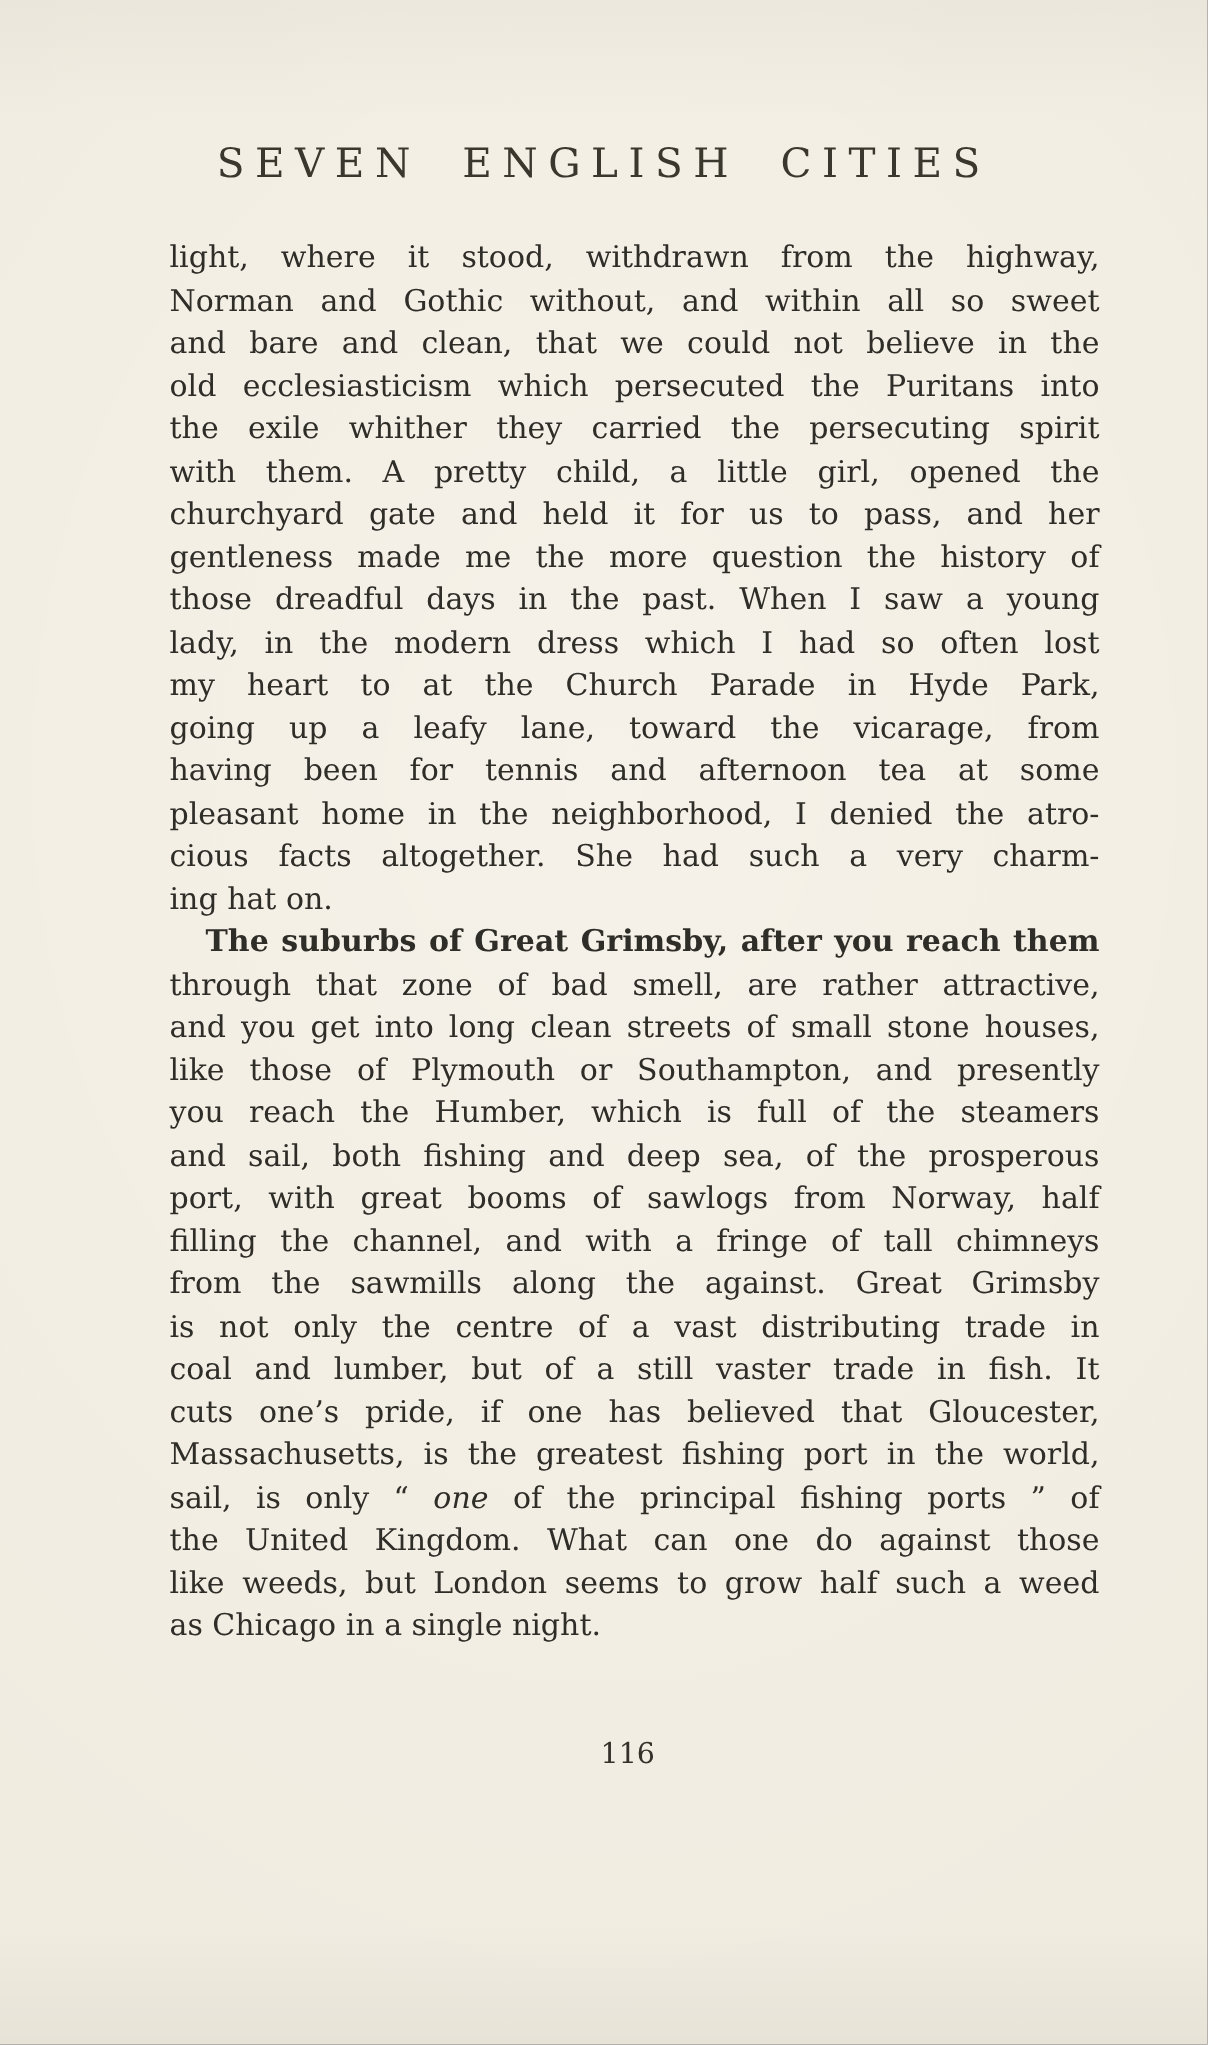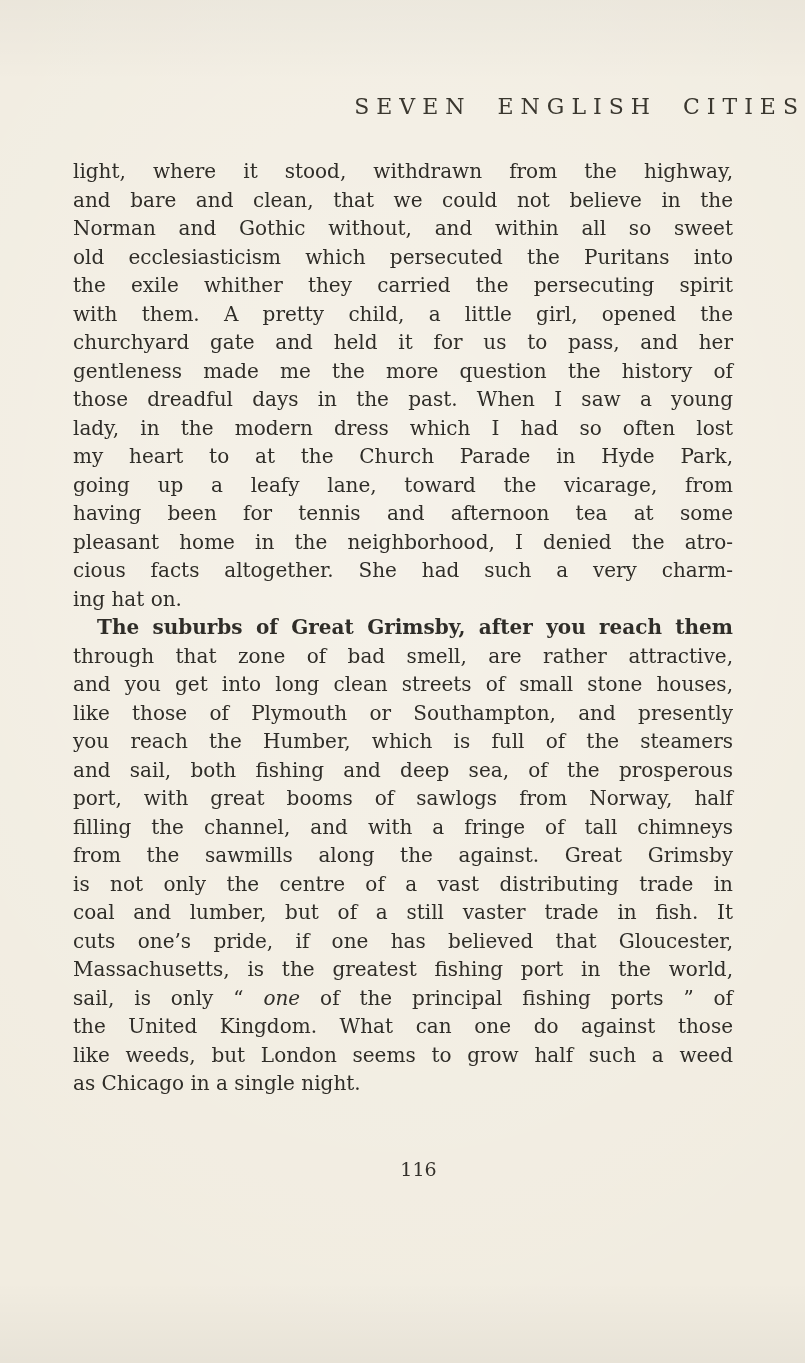--- a/index.html
+++ b/index.html
@@ -18,38 +18,39 @@
       var(--paper, #f1ece0);
     font-family: "DejaVu Serif", "Liberation Serif", serif;
     color: var(--ink, #2f2d28);
     overflow: hidden;
   }
   .running-header {
     position: absolute;
     top: 94px;
     left: 0;
     width: 100%;
-    text-align: right;
-    font-size: 22px;
+    text-align: center;
+    font-size: 27px;
     letter-spacing: 7px;
     word-spacing: 12px;
     color: #3a372f;
   }
   .page-body {
     position: absolute;
     top: 157px;
     left: 73px;
     width: 660px;
     font-size: 20px;
     line-height: 28.5px;
   }
   .line {
     text-align: justify;
     text-align-last: justify;
     white-space: normal;
+    margin-left: 40px;
   }
   .line.last {
     text-align-last: left;
   }
   .line.indent {
     text-indent: 24px;
     font-weight: bold;
   }
   .line i {
     font-style: italic;
@@ -65,22 +66,22 @@
   }
 </style>
 </head>
 <body>
 
 <div class="page">
   <div class="running-header">SEVEN ENGLISH CITIES</div>
 
   <div class="page-body" id="page-body">
       <div class="line">light, where it stood, withdrawn from the highway,</div>
+      <div class="line">Norman and Gothic without, and within all so sweet</div>
       <div class="line">and bare and clean, that we could not believe in the</div>
-      <div class="line">Norman and Gothic without, and within all so sweet</div>
       <div class="line">old ecclesiasticism which persecuted the Puritans into</div>
       <div class="line">the exile whither they carried the persecuting spirit</div>
       <div class="line">with them. A pretty child, a little girl, opened the</div>
       <div class="line">churchyard gate and held it for us to pass, and her</div>
       <div class="line">gentleness made me the more question the history of</div>
       <div class="line">those dreadful days in the past. When I saw a young</div>
       <div class="line">lady, in the modern dress which I had so often lost</div>
       <div class="line">my heart to at the Church Parade in Hyde Park,</div>
       <div class="line">going up a leafy lane, toward the vicarage, from</div>
       <div class="line">having been for tennis and afternoon tea at some</div>

